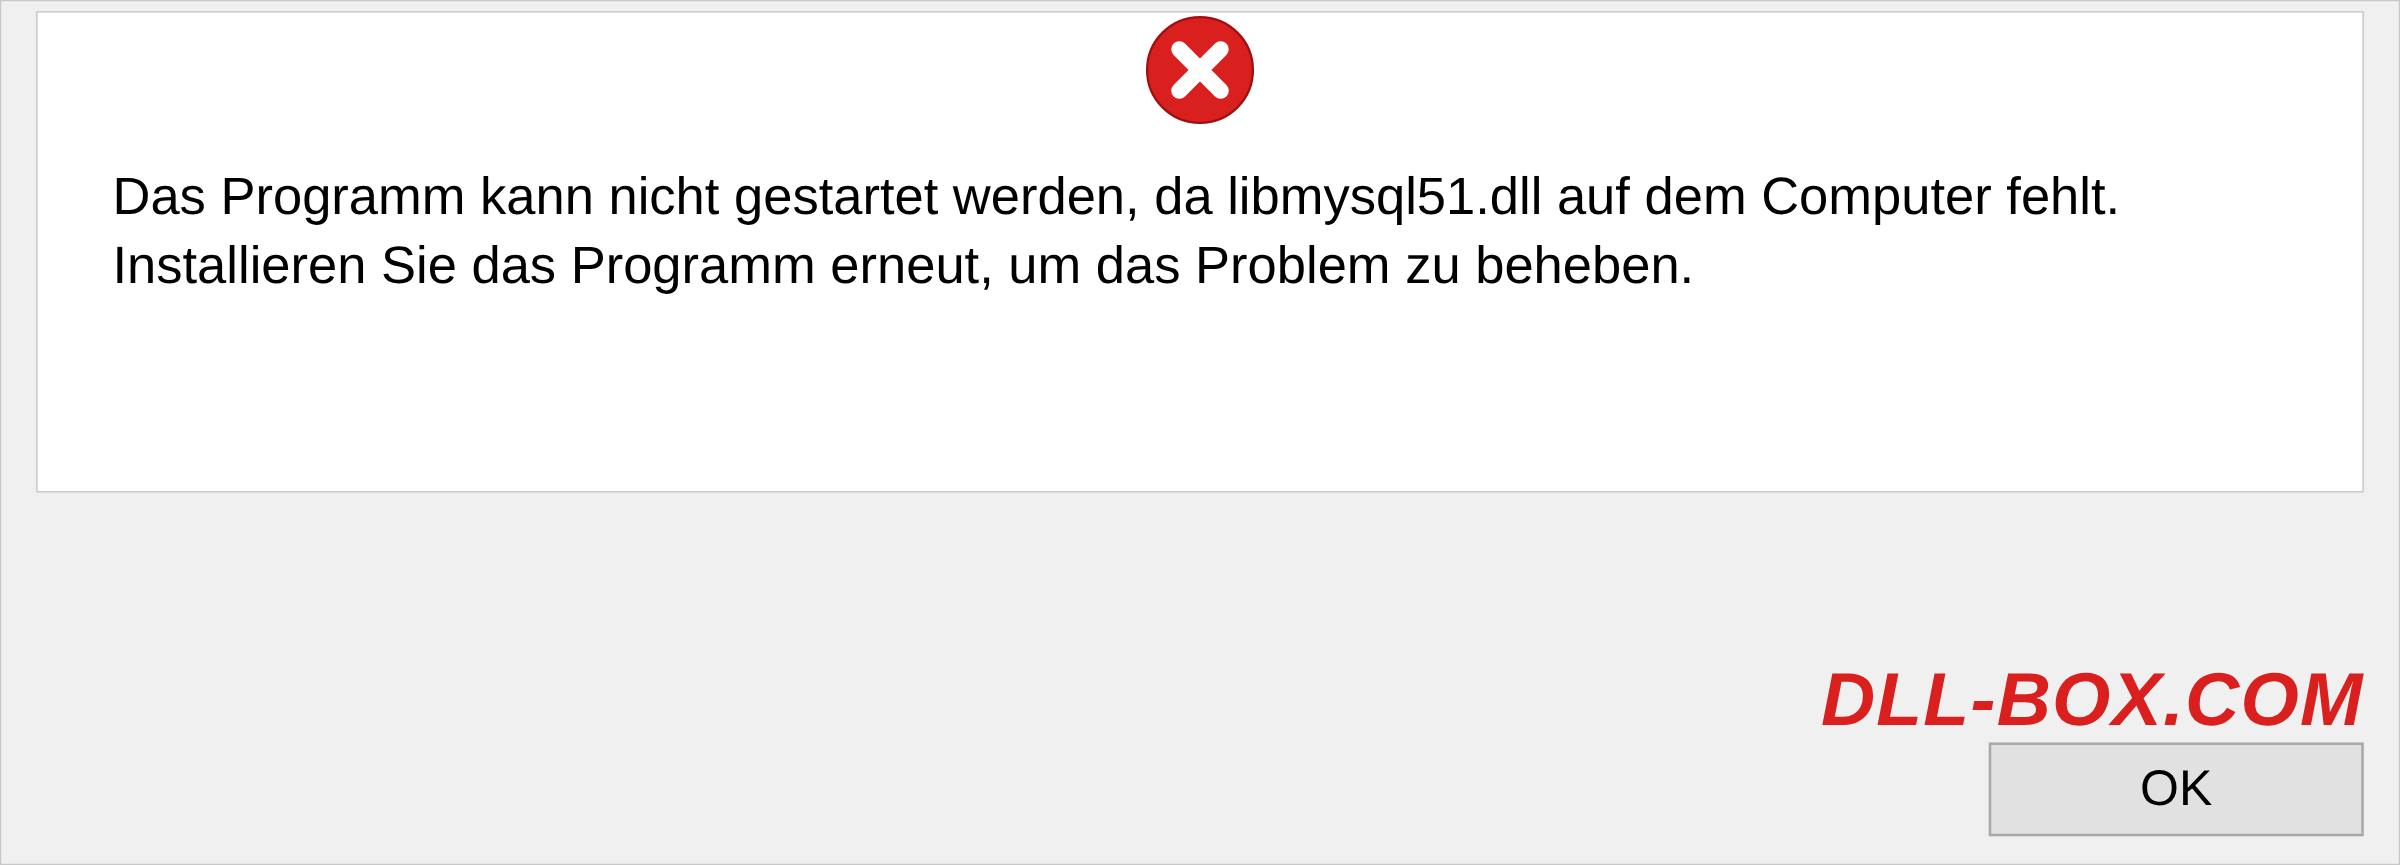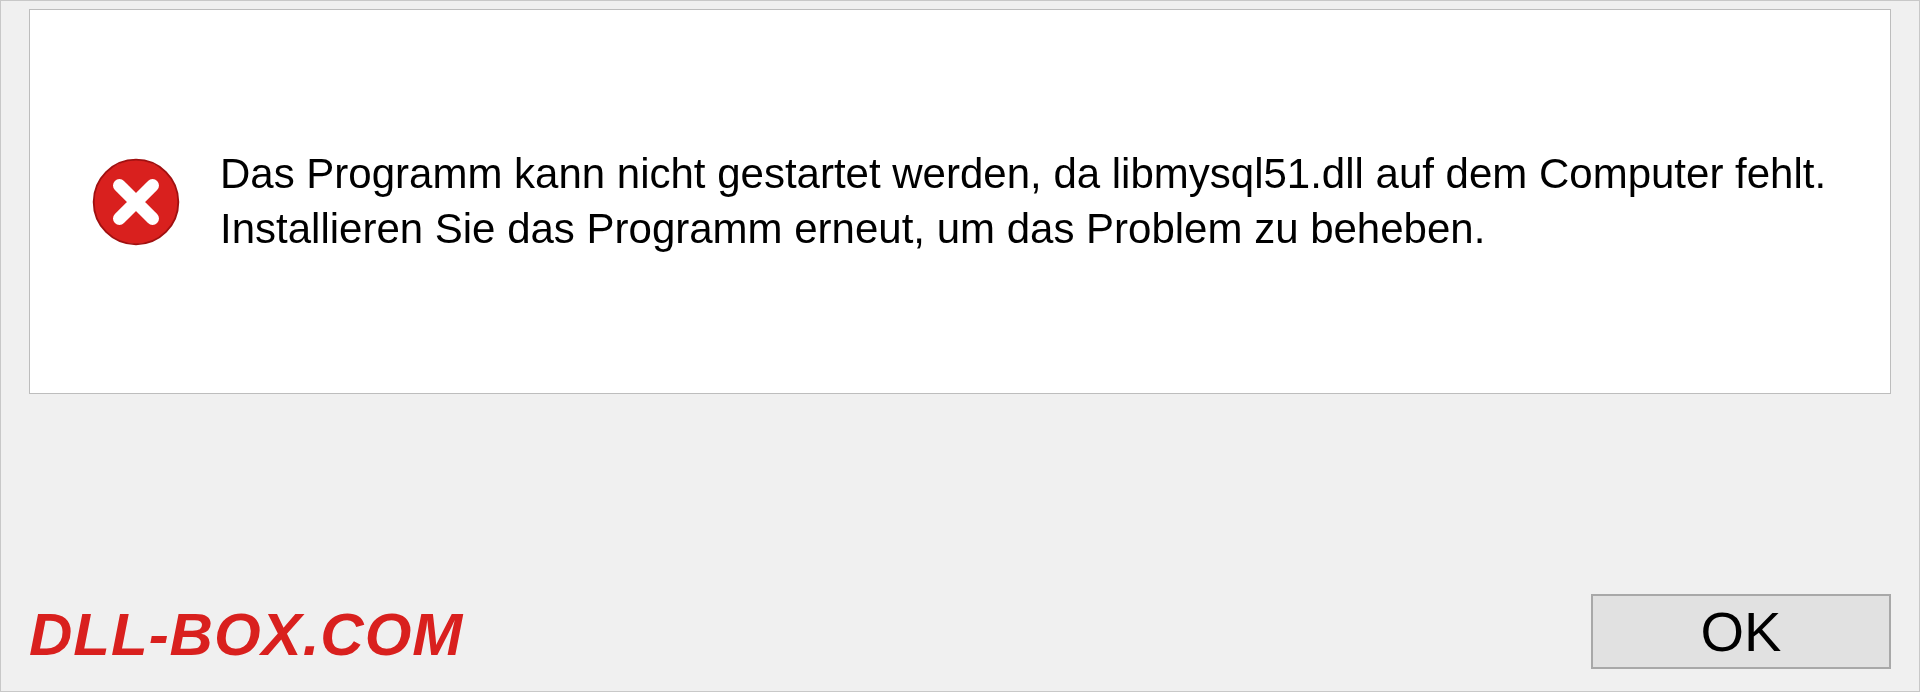--- a/index.html
+++ b/index.html
@@ -54,21 +54,22 @@
       height: 48px;
     }
     .content-box {
       margin: 8px 28px 0 28px;
       background: #ffffff;
       border: 1px solid #bdbdbd;
       height: 385px;
       display: flex;
       align-items: center;
       padding: 0 60px;
-      gap: 38px;
+      gap: 28px;
+      flex-direction: column;
     }
     .error-icon {
       flex-shrink: 0;
       width: 92px;
       height: 92px;
     }
     .error-icon svg {
       width: 92px;
       height: 92px;
     }
@@ -79,35 +80,36 @@
       font-weight: 400;
     }
     .footer {
       position: absolute;
       bottom: 22px;
       left: 28px;
       right: 28px;
       display: flex;
       justify-content: space-between;
       align-items: flex-end;
+      flex-direction: column;
     }
     .watermark {
       font-family: Arial, Helvetica, sans-serif;
       font-size: 60px;
       font-weight: 900;
       font-style: italic;
       color: #d9201e;
       letter-spacing: 1px;
     }
     .ok-button {
       width: 300px;
       height: 75px;
       background: #e1e1e1;
       border: 2px solid #a8a8a8;
-      font-size: 56px;
+      font-size: 40px;
       color: #000;
       cursor: pointer;
       display: flex;
       align-items: center;
       justify-content: center;
       font-family: Arial, Helvetica, sans-serif;
     }
   </style>
 </head>
 <body>

